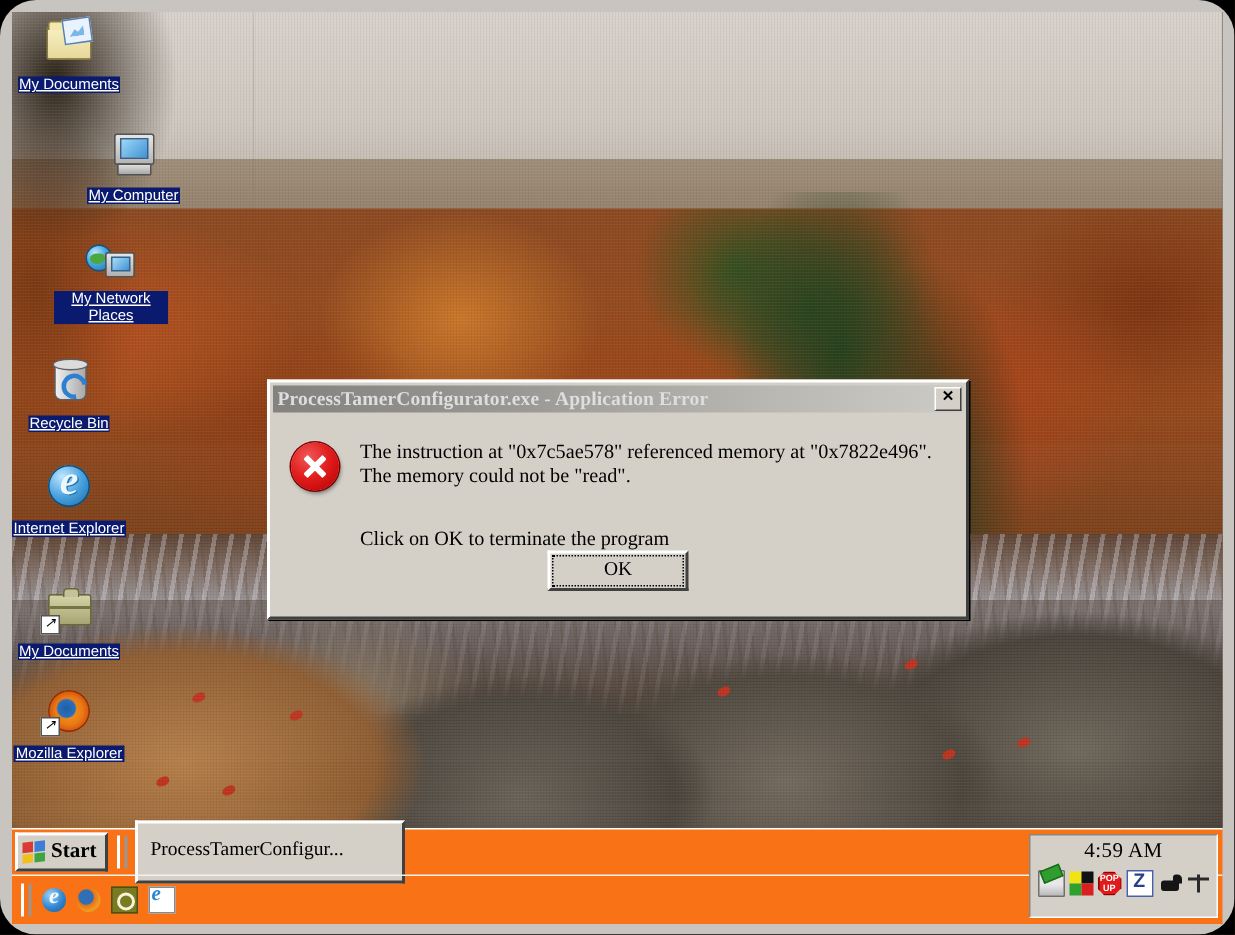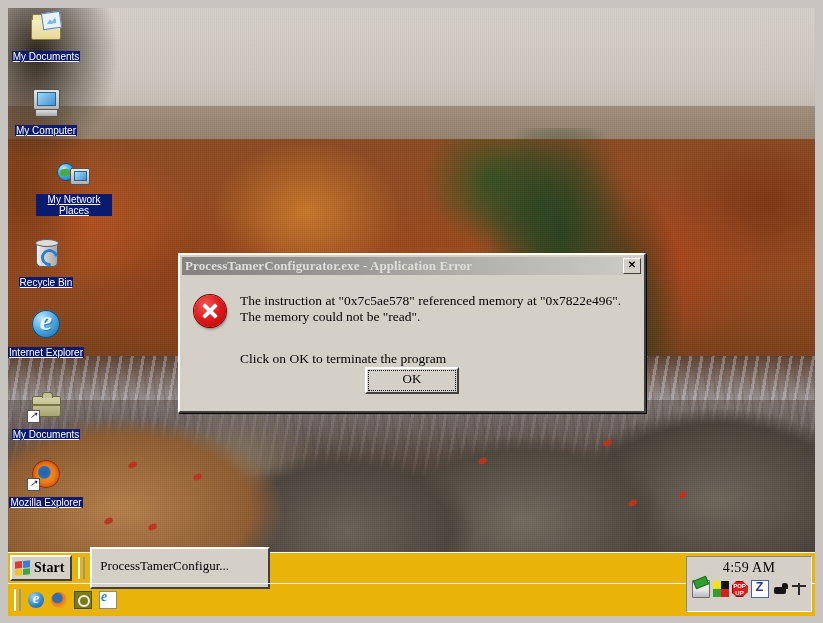--- a/index.html
+++ b/index.html
@@ -13,20 +13,21 @@
     overflow: hidden;
     font-family: "Liberation Serif", serif;
   }
 
   #screen {
     position: relative;
     width: 823px;
     height: 623px;
     overflow: hidden;
     background: #c8c4c0;
+    border-radius: 24px;
   }
 
   
   #desktop {
     position: absolute;
     left: 8px;
     top: 8px;
     width: 807px;
     height: 544px;
     overflow: hidden;
@@ -267,21 +268,21 @@
     outline-offset: -4px;
   }
 
   
   #taskbar {
     position: absolute;
     left: 8px;
     top: 552px;
     width: 807px;
     height: 63px;
-    background: #eab308;
+    background: #f97316;
     border-top: 1px solid #ffffff;
     display: flex;
     flex-direction: column;
   }
   #tb-row1 { height: 30px; display: flex; align-items: center; }
   #tb-row2 { height: 32px; display: flex; align-items: center; border-top: 1px solid #f3f1ee; }
 
   #start-button {
     display: flex;
     align-items: center;
@@ -701,21 +702,21 @@
   </div>
 
   <div class="desk-icon" style="left:8px; top:12px;">
     <span class="glyph">
       <i class="ic-folder"></i>
         <i class="ic-doc-page"></i>
     </span>
     <span class="lbl">My Documents</span>
   </div>
 
-  <div class="desk-icon" style="left:8px; top:86px;">
+  <div class="desk-icon" style="left:8px; top:86px;padding-left:43px;">
     <span class="glyph">
       <i class="ic-monitor"></i>
         <i class="ic-base"></i>
     </span>
     <span class="lbl">My Computer</span>
   </div>
 
   <div class="desk-icon" style="left:8px; top:160px;margin-left:28px;">
     <span class="glyph">
       <i class="ic-net-globe"></i>

